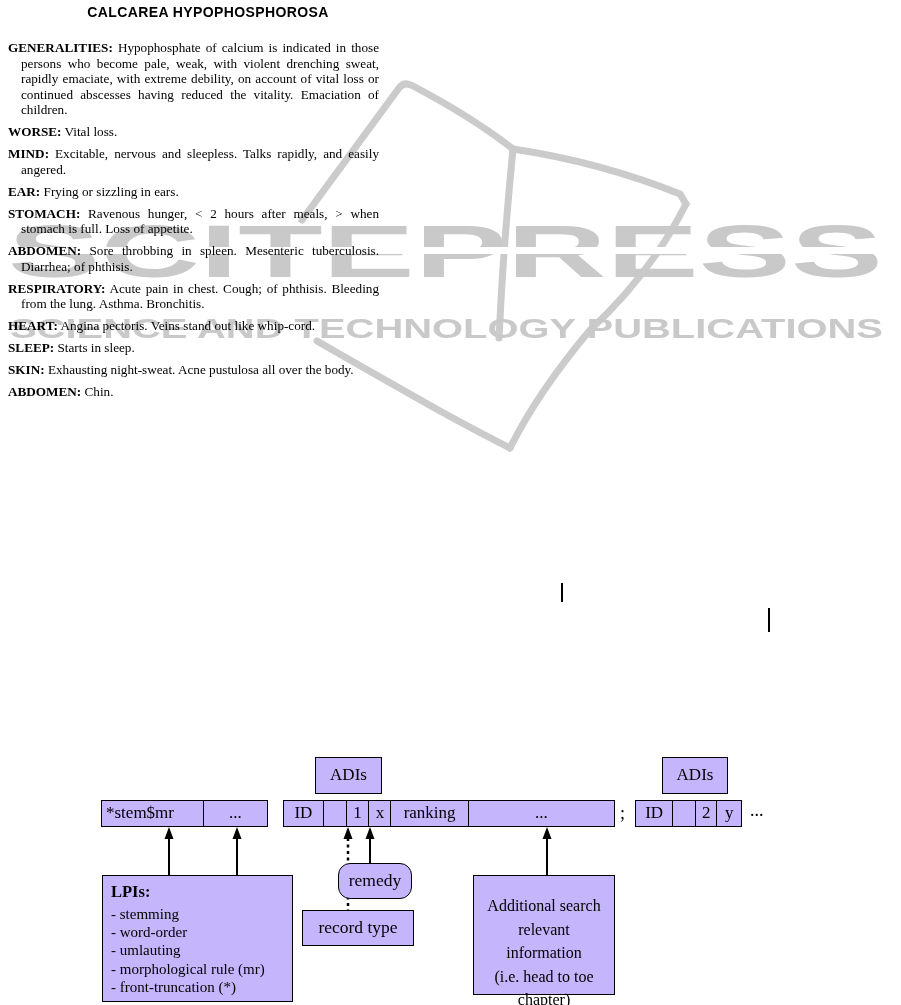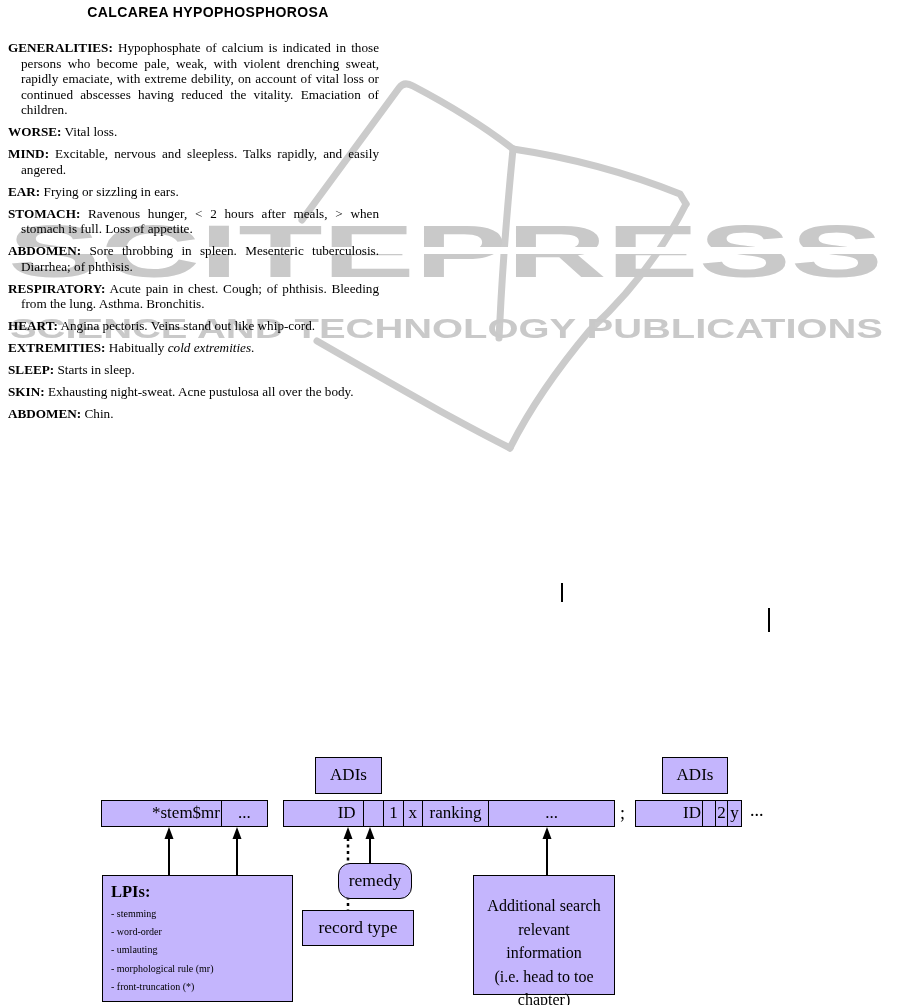--- a/index.html
+++ b/index.html
@@ -29,42 +29,42 @@
         z-index:3;font-family:"Liberation Serif",serif;}
   .adis{width:67px;height:37px;text-align:center;font-size:17px;line-height:33px;}
   #adis1{left:315px;top:757px;}
   #adis2{left:662px;top:757px;width:66px;}
   .drow{display:flex;height:27px;}
   #rowA{left:101px;top:800px;width:167px;}
   #rowB{left:283px;top:800px;width:332px;}
   #rowC{left:635px;top:800px;width:107px;}
   .cell{border-left:1.5px solid #000;box-sizing:border-box;text-align:center;
         font-size:17px;line-height:23px;overflow:hidden;white-space:nowrap;}
-  .cell:first-child{border-left:none;margin-left:46px;}
+  .cell:first-child{border-left:none;}
   .cell.al{text-align:left;padding-left:4px;}
   #rowA .cell:nth-child(1){width:102px;}
   #rowA .cell:nth-child(2){width:65px;}
   #rowB .cell:nth-child(1){width:39px;}
   #rowB .cell:nth-child(2){width:23px;}
   #rowB .cell:nth-child(3){width:23px;}
   #rowB .cell:nth-child(4){width:22px;}
   #rowB .cell:nth-child(5){width:78px;}
   #rowB .cell:nth-child(6){width:147px;}
   #rowC .cell:nth-child(1){width:37px;}
   #rowC .cell:nth-child(2){width:23px;}
   #rowC .cell:nth-child(3){width:22px;}
   #rowC .cell:nth-child(4){width:25px;}
   .freetext{position:absolute;z-index:3;font-size:18px;line-height:24px;
             font-family:"Liberation Serif",serif;}
   #semi{left:620px;top:801px;}
   #tdots{left:750px;top:798px;}
 
   #lpis{left:102px;top:875px;width:191px;height:127px;}
   #lpis .hd{font-weight:bold;font-size:16.5px;padding:6px 0 3px 8px;}
-  #lpis .li{font-size:10px;line-height:18.2px;padding-left:8px;white-space:nowrap;}
+  #lpis .li{font-size:15px;line-height:18.2px;padding-left:8px;white-space:nowrap;}
   #remedy{left:338px;top:863px;width:74px;height:36px;text-align:center;
           font-size:17.5px;line-height:32px;border-radius:12px;}
   #rectype{left:302px;top:910px;width:112px;height:36px;text-align:center;
            font-size:17.5px;line-height:32px;}
   #addinfo{left:473px;top:875px;width:142px;height:120px;text-align:center;
            font-size:16px;line-height:23.5px;white-space:pre-line;padding-top:18px;}
 
   #connectors{position:absolute;left:0;top:0;z-index:1;}
 </style>
 </head>
@@ -89,21 +89,20 @@
     <div id="doc-title">CALCAREA HYPOPHOSPHOROSA</div>
     <div>
         <p class="entry"><b>GENERALITIES:</b> Hypophosphate of calcium is indicated in those persons who become pale, weak, with violent drenching sweat, rapidly emaciate, with extreme debility, on account of vital loss or continued abscesses having reduced the vitality. Emaciation of children.</p>
         <p class="entry"><b>WORSE:</b> Vital loss.</p>
         <p class="entry"><b>MIND:</b> Excitable, nervous and sleepless. Talks rapidly, and easily angered.</p>
         <p class="entry"><b>EAR:</b> Frying or sizzling in ears.</p>
         <p class="entry"><b>STOMACH:</b> Ravenous hunger, &lt; 2 hours after meals, &gt; when stomach is full. Loss of appetite.</p>
         <p class="entry"><b>ABDOMEN:</b> Sore throbbing in spleen. Mesenteric tuberculosis. Diarrhea; of phthisis.</p>
         <p class="entry"><b>RESPIRATORY:</b> Acute pain in chest. Cough; of phthisis. Bleeding from the lung. Asthma. Bronchitis.</p>
         <p class="entry"><b>HEART:</b> Angina pectoris. Veins stand out like whip-cord.</p>
-        <p class="entry"><b>EXTREMITIES:</b> Habitually <i>cold extremities</i>.</p>
         <p class="entry"><b>SLEEP:</b> Starts in sleep.</p>
         <p class="entry"><b>SKIN:</b> Exhausting night-sweat. Acne pustulosa all over the body.</p>
         <p class="entry"><b>ABDOMEN:</b> Chin.</p>
       </div>
   </div>
 
   <div class="tick" id="tick1"></div>
   <div class="tick" id="tick2"></div>
 
   <svg id="connectors" width="901" height="1005" viewBox="0 0 901 1005">

